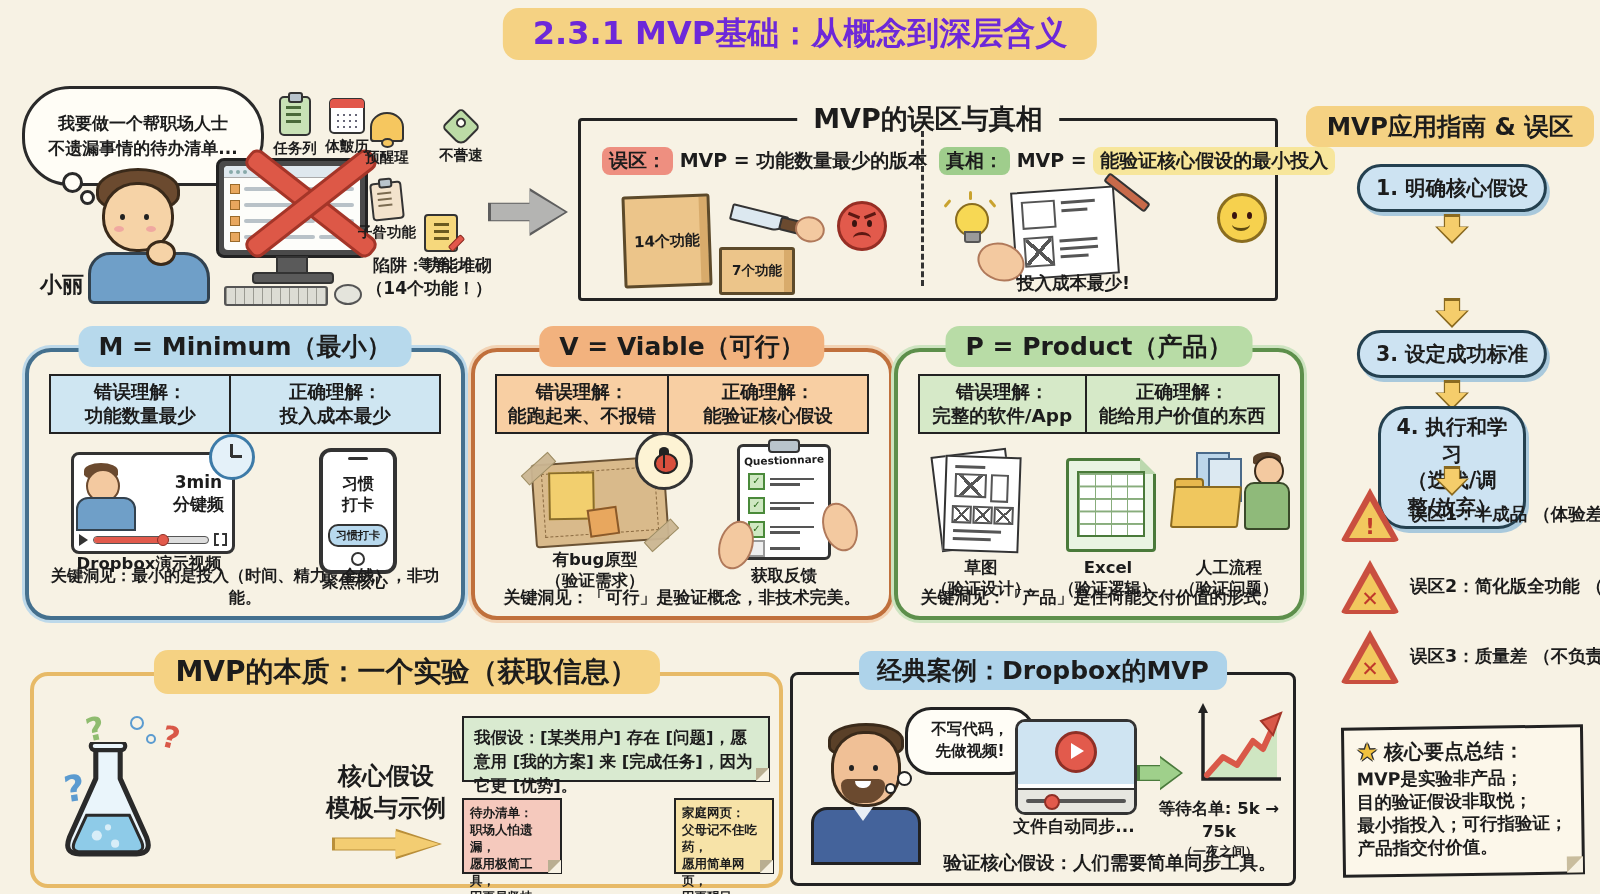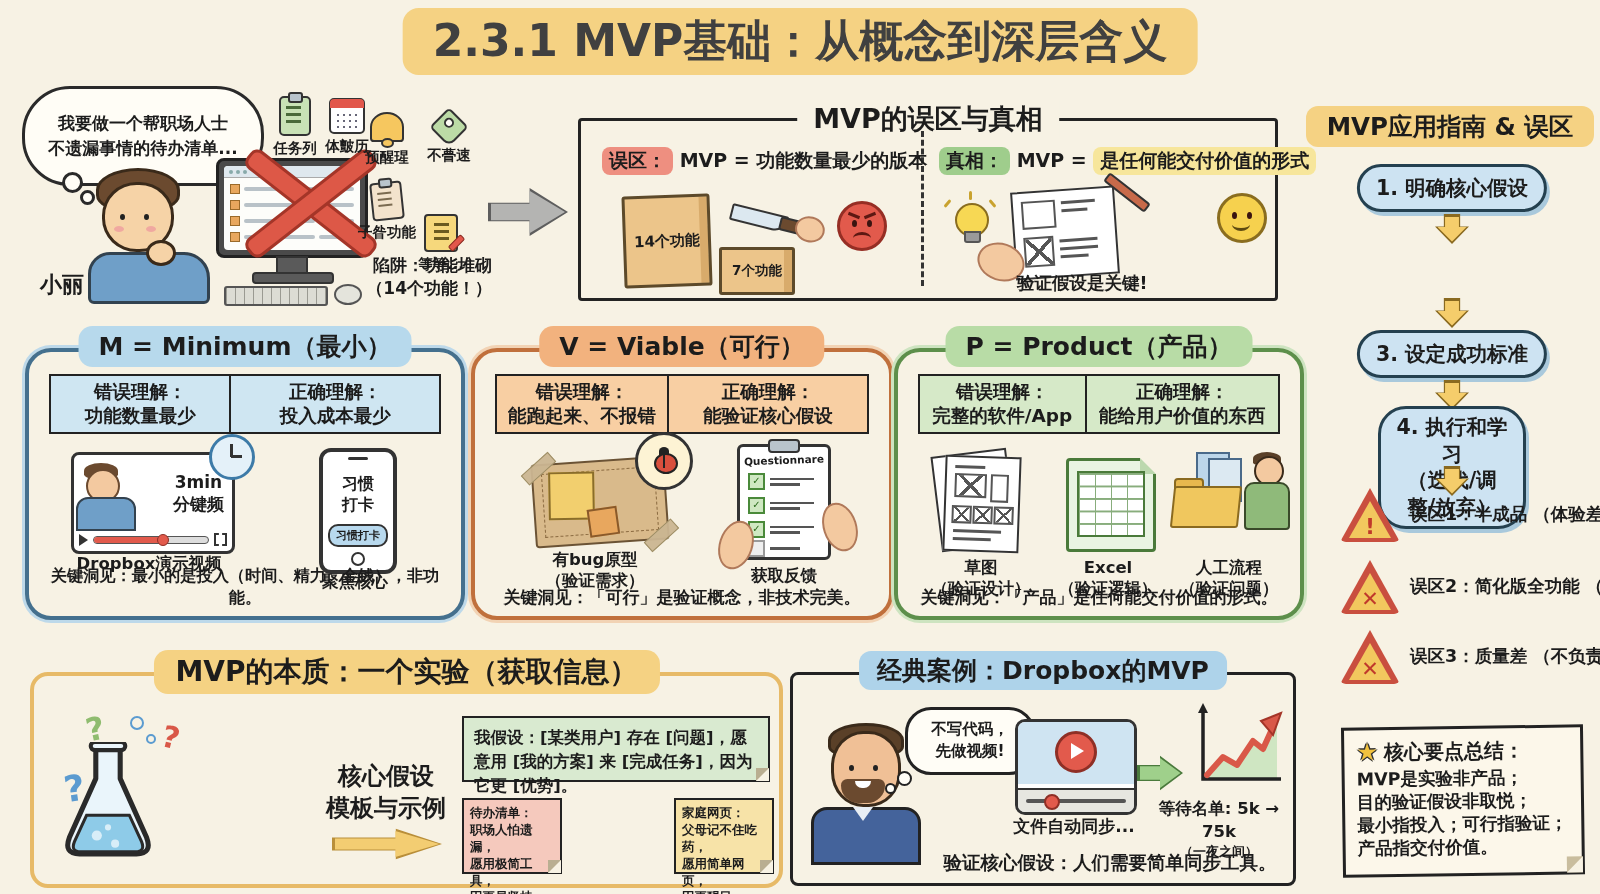--- a/index.html
+++ b/index.html
@@ -3,21 +3,21 @@
 <meta charset="utf-8">
 <style>
   html,body{margin:0;padding:0;}
   body{font-family:"DejaVu Sans","Liberation Sans",sans-serif;background:#e8e4d8;}
   #canvas{position:relative;width:1600px;height:894px;background:#f7f2e4;overflow:hidden;color:#1c1c1c;}
   .abs{position:absolute;}
   .b{font-weight:bold;}
   .pre{white-space:pre-line;}
   .ctr{text-align:left;}
   
-  .main-title{left:50%;top:8px;transform:translateX(-50%);background:#f5d283;border-radius:16px;padding:4px 30px;font-size:44px;font-weight:bold;white-space:nowrap;color:#404040;}
+  .main-title{left:50%;top:8px;transform:translateX(-50%);background:#f5d283;border-radius:16px;padding:4px 30px;font-size:32px;font-weight:bold;white-space:nowrap;color:#6d28d9;}
   
   .thought-bubble{left:22px;top:86px;width:236px;height:94px;background:#fffdf6;border:3px solid #2a2a2a;border-radius:48px;display:flex;align-items:center;justify-content:center;font-size:17px;font-weight:bold;line-height:1.45;text-align:center;}
   .tb-dot1{left:62px;top:172px;width:15px;height:15px;background:#fffdf6;border:3px solid #2a2a2a;border-radius:50%;}
   .tb-dot2{left:80px;top:190px;width:9px;height:9px;background:#fffdf6;border:3px solid #2a2a2a;border-radius:50%;}
   .boy{left:88px;top:168px;width:120px;height:130px;}
   .boy .head{position:absolute;left:14px;top:14px;width:66px;height:64px;background:#f6d3a7;border:3px solid #3a2a1a;border-radius:48%;}
   .boy .hair{position:absolute;left:8px;top:0px;width:78px;height:38px;background:#6b4a2f;border:3px solid #3a2a1a;border-radius:50% 50% 38% 38%;}
   .boy .eye{position:absolute;width:5px;height:6px;background:#222;border-radius:50%;top:46px;}
   .boy .eye.l{left:32px;} .boy .eye.r{left:56px;}
   .boy .blush{position:absolute;width:10px;height:6px;background:#f0a8a0;border-radius:50%;top:58px;}
@@ -300,21 +300,21 @@
   <div class="abs feat" style="left:318px;top:98px;">
     <div class="ic ic-cal">
         <div class="dots"></div>
       </div>
     <div class="lbl">体皽历</div>
   </div>
   <div class="abs feat" style="left:358px;top:112px;">
     <div class="ic ic-bell"></div>
     <div class="lbl">预醒瑆</div>
   </div>
-  <div class="abs feat" style="left:420px;top:110px;">
+  <div class="abs feat" style="left:432px;top:110px;">
     <div class="ic ic-tag"></div>
     <div class="lbl">不瞢速</div>
   </div>
   <div class="abs feat" style="left:358px;top:182px;">
     <div class="ic ic-clip">
         <div class="lines"></div>
       </div>
     <div class="lbl">子昝功能</div>
   </div>
   <div class="abs feat" style="left:412px;top:182px;margin-top:32px;">
@@ -336,21 +336,21 @@
     <div class="title">MVP的误区与真相</div>
     <div class="divider"></div>
 
     <div class="claim" style="left:21px;">
       <span class="chip red">误区：</span>
       <span>MVP = 功能数量最少的版本</span>
     </div>
     <div class="claim" style="left:358px;">
       <span class="chip green">真相：</span>
       <span>MVP =</span>
-      <span class="chip yellow">是任何能交付价值的形式</span>
+      <span class="chip yellow">能验证核心假设的最小投入</span>
     </div>
 
     <div class="cardboard abs" style="left:42px;top:74px;width:82px;height:86px;font-size:15px;transform:rotate(-2deg);">14个功能</div>
     <div class="cardboard abs" style="left:138px;top:126px;width:70px;height:42px;font-size:13.5px;">7个功能</div>
     <div class="knife">
         <div class="blade"></div>
         <div class="handle"></div>
         <div class="hand"></div>
       </div>
     <div class="face angry abs" style="left:256px;top:80px;">
@@ -377,21 +377,21 @@
       <div class="wf-line" style="left:44px;top:56px;width:38px;"></div>
       <div class="wf-line" style="left:44px;top:64px;width:28px;"></div>
     </div>
     <div class="hand-blob" style="left:396px;top:122px;width:44px;height:34px;transform:rotate(18deg);"></div>
     <div class="pencil" style="left:520px;top:66px;"></div>
     <div class="face happy abs" style="left:636px;top:72px;">
       <div class="eye l"></div>
         <div class="eye r"></div>
         <div class="smile"></div>
     </div>
-    <div class="truth-caption">验证假设是关键!</div>
+    <div class="truth-caption">投入成本最少!</div>
   </div>
 
   <div class="abs concept" style="left:25px;top:348px;width:432px;height:264px;border-color:#44708e;box-shadow:0 0 0 3px #bdd9ea;">
     <div class="ctitle" style="background:#b7d9ec;">M = Minimum（最小）</div>
     <div class="ctable">
       <div class="cell" style="background:#cfe6f2;"><span>错误理解：</span><br><span>功能数量最少</span></div>
       <div class="cell" style="background:#cfe6f2;"><span>正确理解：</span><br><span>投入成本最少</span></div>
     </div>
     <div class="vidplayer">
       <div class="phair"></div>

